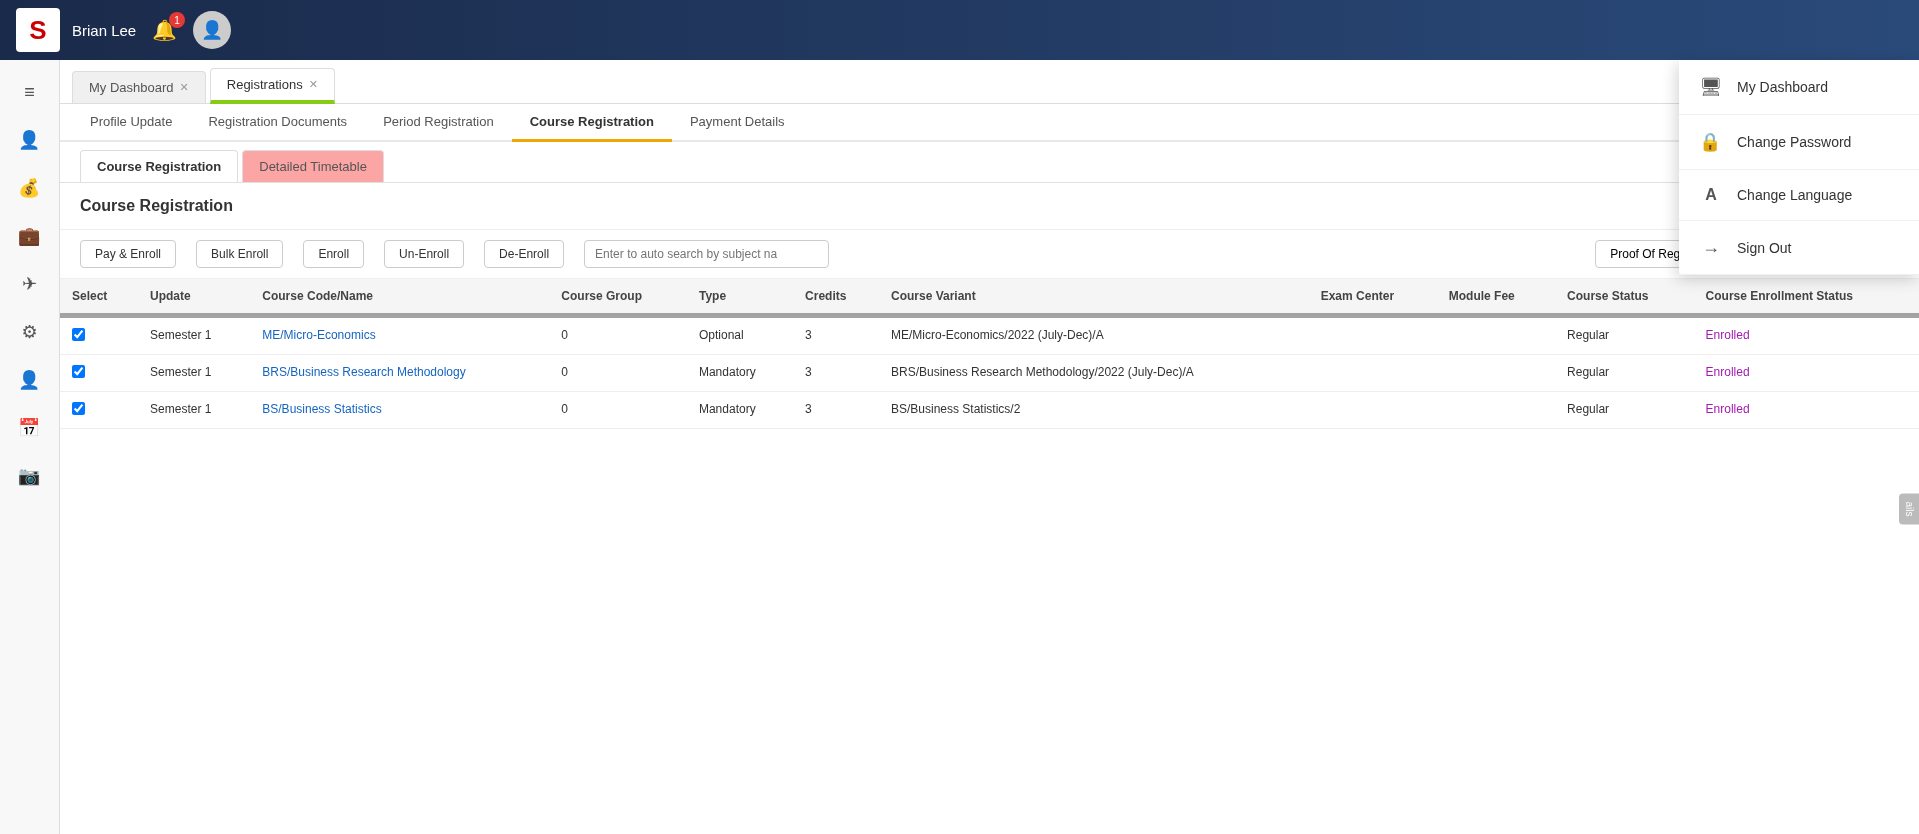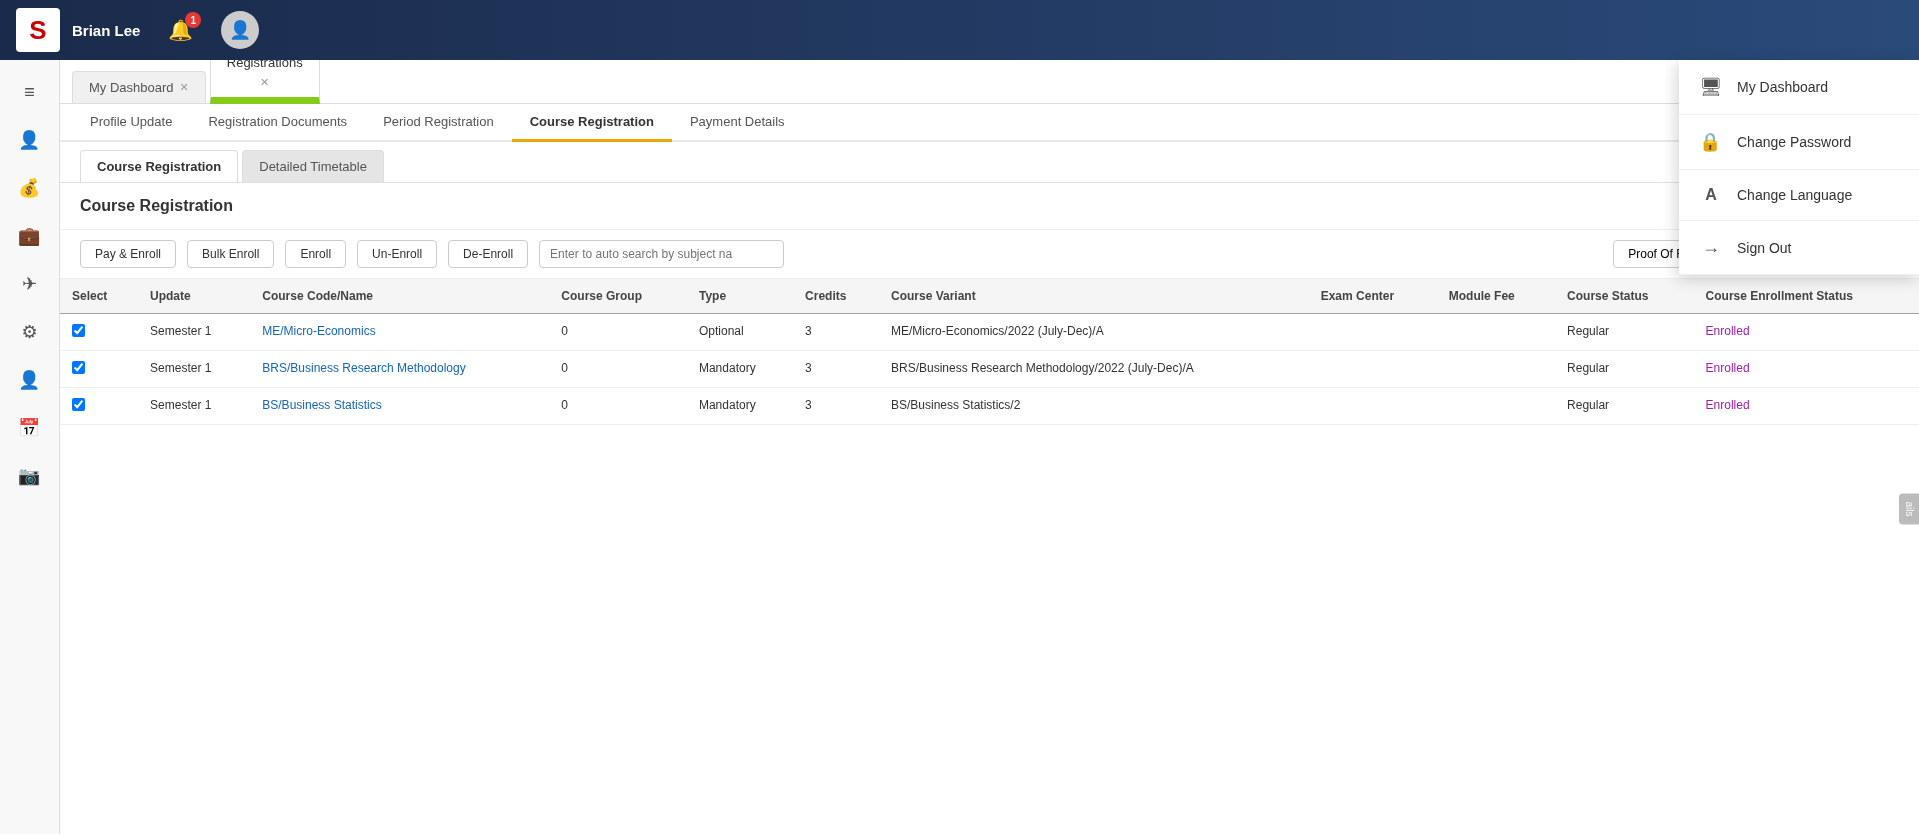--- a/index.html
+++ b/index.html
@@ -31,22 +31,21 @@
       flex-shrink: 0;
     }
     .header-title {
       font-size: 18px;
       font-weight: bold;
       flex: 1;
     }
     .header-right {
       display: flex;
       align-items: center;
-      gap: 28px;
-      font-weight: bold;
+      gap: 16px;
     }
     .header-username {
       font-size: 15px;
     }
     .notification-bell {
       position: relative;
       cursor: pointer;
     }
     .bell-icon { font-size: 20px; }
     .badge {
@@ -134,23 +133,22 @@
       color: #555;
       margin-right: 4px;
       border-radius: 4px 4px 0 0;
       display: flex;
       align-items: center;
       gap: 6px;
     }
     .tab.active {
       background: white;
       color: #333;
-      border-bottom: 7px solid #84cc16;
+      border-bottom: 4px solid #84cc16;
       margin-bottom: -1px;
-      flex-direction: column;
     }
     .tab-close { font-size: 11px; color: #999; cursor: pointer; }
 
     
     .sub-tab-bar {
       background: white;
       border-bottom: 2px solid #e8e8e8;
       display: flex;
       padding: 0 12px;
       flex-shrink: 0;
@@ -180,21 +178,21 @@
     }
     .inner-tab {
       padding: 8px 16px;
       cursor: pointer;
       font-size: 13px;
       color: #555;
       border: 1px solid #ddd;
       border-bottom: none;
       margin-right: 4px;
       border-radius: 4px 4px 0 0;
-      background: #e5e5e5;
+      background: #fca5a5;
     }
     .inner-tab.active {
       background: white;
       color: #333;
       font-weight: bold;
       border-color: #ddd;
     }
 
     
     .main-panel {
@@ -220,21 +218,21 @@
     }
     .panel-right {
       font-size: 13px;
       color: #555;
     }
 
     
     .action-bar {
       display: flex;
       align-items: center;
-      gap: 11px;
+      gap: 20px;
       padding: 10px 20px;
       border-bottom: 1px solid #eee;
       flex-wrap: wrap;
     }
     .btn {
       padding: 6px 14px;
       border: 1px solid #ccc;
       background: white;
       border-radius: 4px;
       cursor: pointer;
@@ -292,21 +290,21 @@
       font-size: 12px;
     }
     thead tr {
       background: #f5f5f5;
     }
     th {
       padding: 10px 12px;
       text-align: left;
       color: #444;
       font-weight: 600;
-      border-bottom: 1px solid #a3a3a3;
+      border-bottom: 5px solid #a3a3a3;
       white-space: nowrap;
     }
     td {
       padding: 10px 12px;
       border-bottom: 1px solid #eee;
       vertical-align: top;
       color: #333;
     }
     td.link-cell { color: #1565c0; cursor: pointer; }
     td.enrolled { color: #a21caf; }

